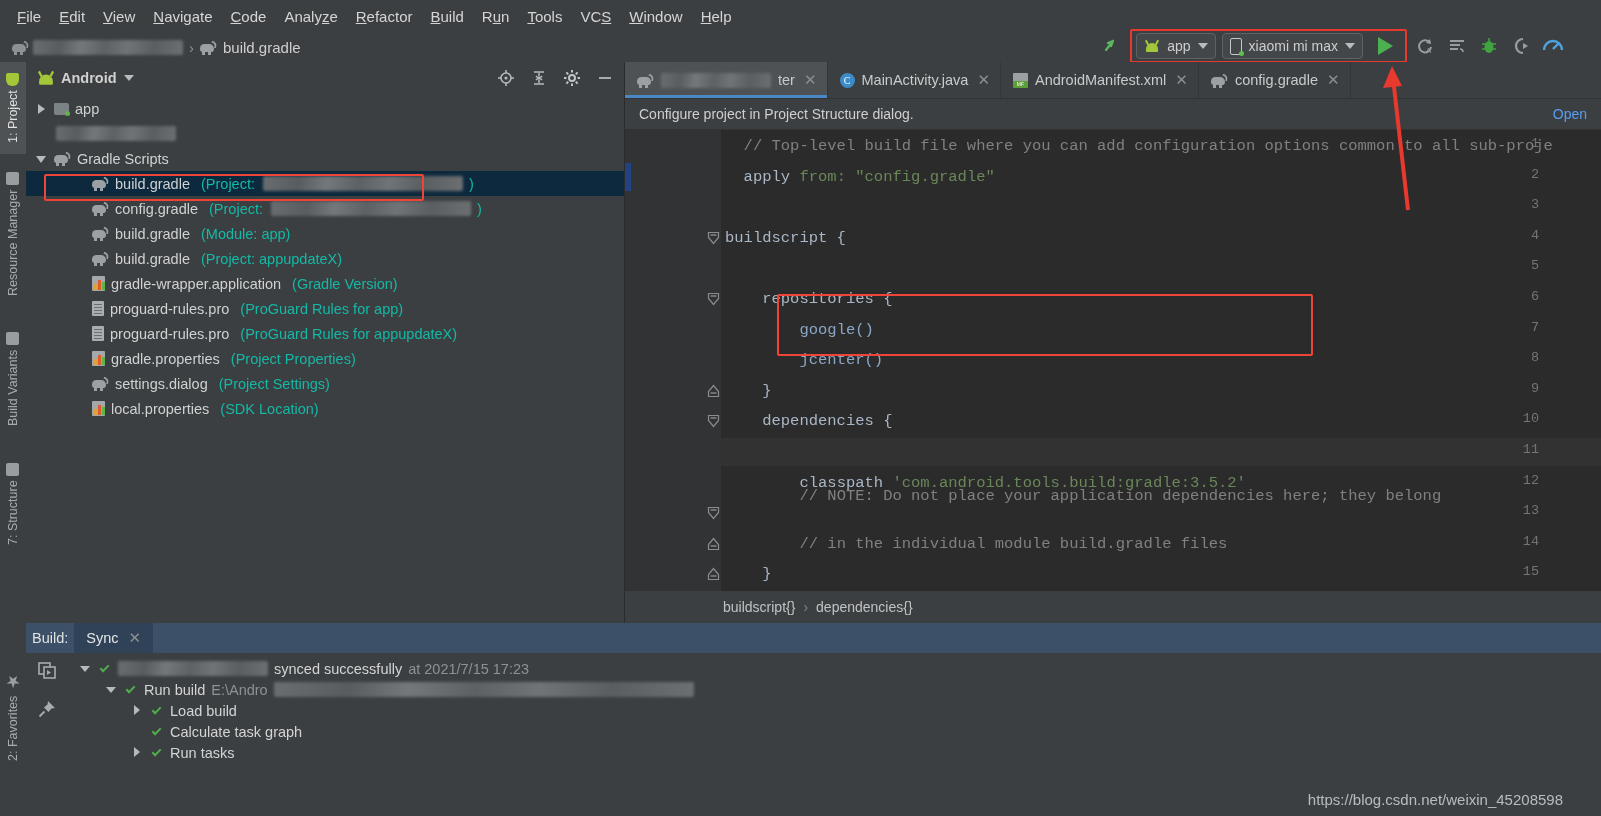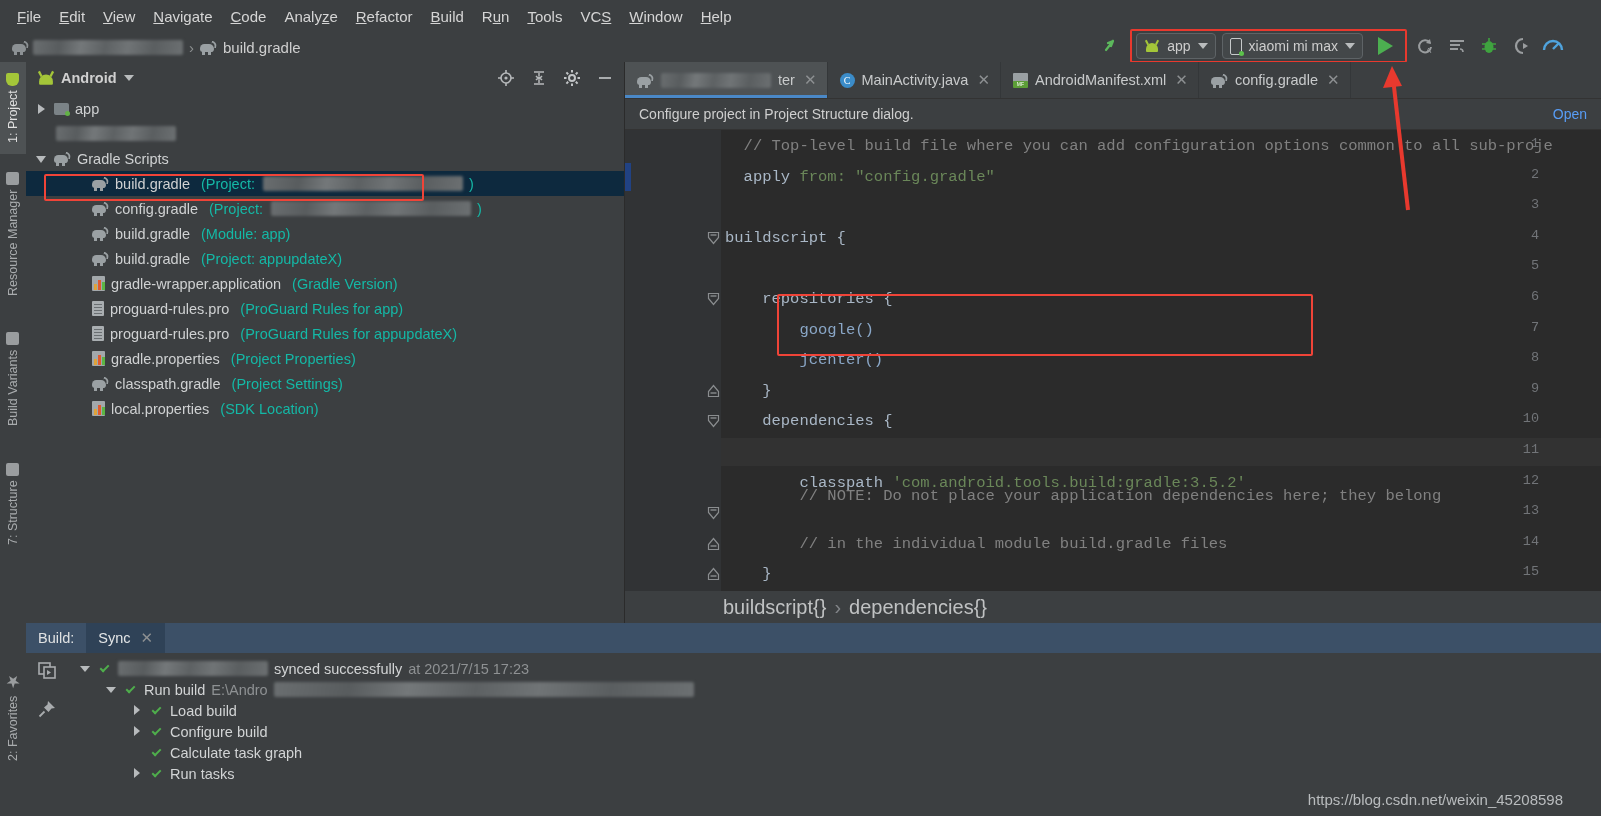--- a/index.html
+++ b/index.html
@@ -199,31 +199,31 @@
   }
   .cm { color: #808080; }
   .str { color: #6a8759; }     
   .fn { color: #8aa7c7; }      
   .pl { color: #a9b7c6; }      
   .hl-line { position:absolute; left:96px; right:0; background:#323232; }
   .caret-row { position:absolute; left:0; width:6px; background:#214283; }
 
   .ed-breadcrumb {
     position:absolute; bottom:0; left:0; width:976px; height:32px; background:#3c3f41;
-    display:flex; align-items:center; gap:8px; padding-left: 98px; font-size:20px; color:#c0c2c3;
+    display:flex; align-items:center; gap:8px; padding-left: 98px; font-size:14px; color:#c0c2c3;
   }
   .bc-sep { color:#83868a; }
 
   
   .build-panel {
     position: absolute; top: 623px; left: 26px; width: 1575px; height: 193px;
     background: #3c3f41;
   }
   .bp-tabbar { height: 30px; background: #3c5067; display:flex; align-items:stretch; }
-  .bp-label { display:flex; align-items:center; padding: 0 12px; font-size:14.5px; color:#dfe1e2; }
+  .bp-label { display:flex; align-items:center; padding: 0 6px; font-size:14.5px; color:#dfe1e2; }
   .bp-tab {
     display:flex; align-items:center; gap:8px; padding: 0 12px;
     font-size:14.5px; color:#e3e5e6; background:#2f4257; cursor:pointer;
   }
   .bp-body { position:relative; height: 163px; display:flex; }
   .bp-side { width: 42px; background:#3c3f41; padding-top:8px; display:flex; flex-direction:column; align-items:center; gap:14px;}
   .bp-tree { flex:1; padding-top:5px; font-size:14.5px; }
   .brow { height: 21px; display:flex; align-items:center; gap:6px; white-space:nowrap; }
   .check {
     width: 14px; height: 14px; flex:none; position: relative;
@@ -505,21 +505,21 @@
           <span class="tsub" style="margin-left: 5px;">(Project Properties)</span>
         </div>
         <div class="trow indent-2">
           <span class="twist"></span>
           <span class="gradle-ico">
             <span class="body"></span>
             <span class="trunk"></span>
             <span class="l1"></span>
             <span class="l2"></span>
           </span>
-          <span class="tlabel">classpath.gradle</span>
+          <span class="tlabel">settings.dialog</span>
           <span class="tsub" style="margin-left: 5px;">(Project Settings)</span>
         </div>
         <div class="trow indent-2">
           <span class="twist"></span>
           <span class="prop-ico">
             <span class="pg"></span>
             <span class="b1"></span>
             <span class="b2"></span>
             <span class="b3"></span>
           </span>
@@ -683,25 +683,20 @@
             <span class="bmain">Run build </span>
             <span class="bdim">E:\Andro</span>
             <span class="blur-chip" style="width: 420px;"></span>
           </div>
           <div class="brow" style="padding-left: 64px;">
             <span class="btw right"></span>
             <span class="check"></span>
             <span class="bmain">Load build</span>
           </div>
           <div class="brow" style="padding-left: 64px;">
-            <span class="btw right"></span>
-            <span class="check"></span>
-            <span class="bmain">Configure build</span>
-          </div>
-          <div class="brow" style="padding-left: 64px;">
             <span class="btw blank"></span>
             <span class="check"></span>
             <span class="bmain">Calculate task graph</span>
           </div>
           <div class="brow" style="padding-left: 64px;">
             <span class="btw right"></span>
             <span class="check"></span>
             <span class="bmain">Run tasks</span>
           </div>
         </div>

